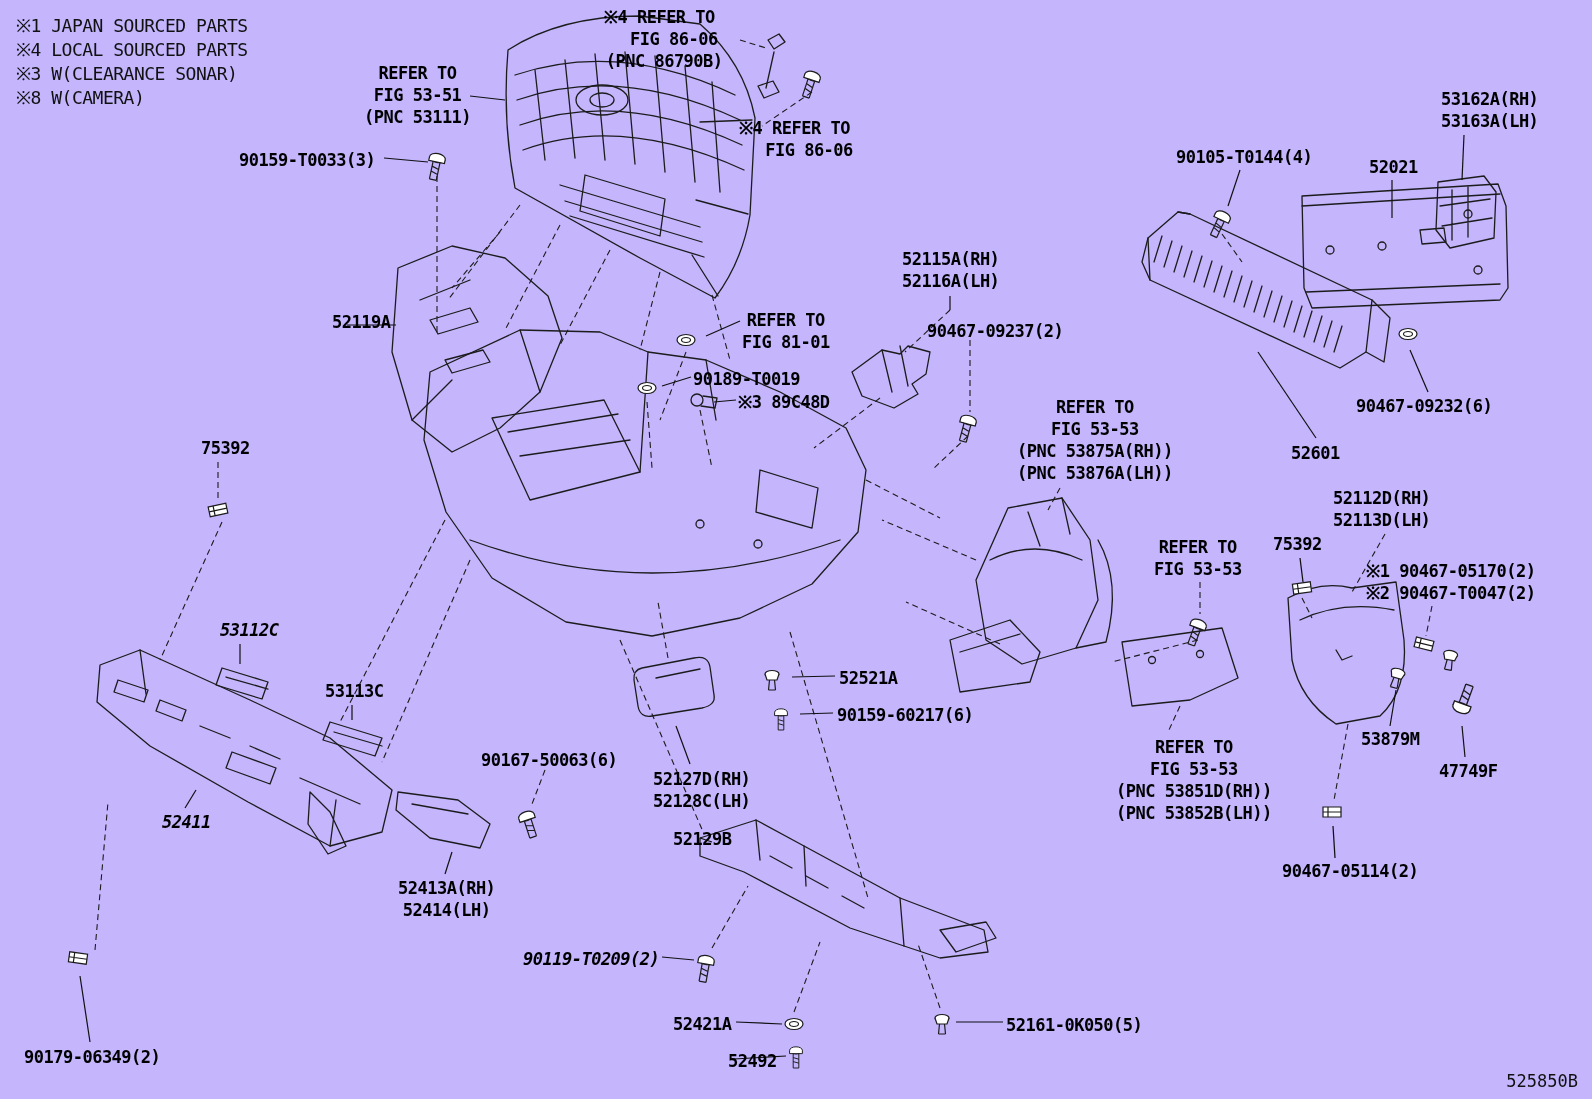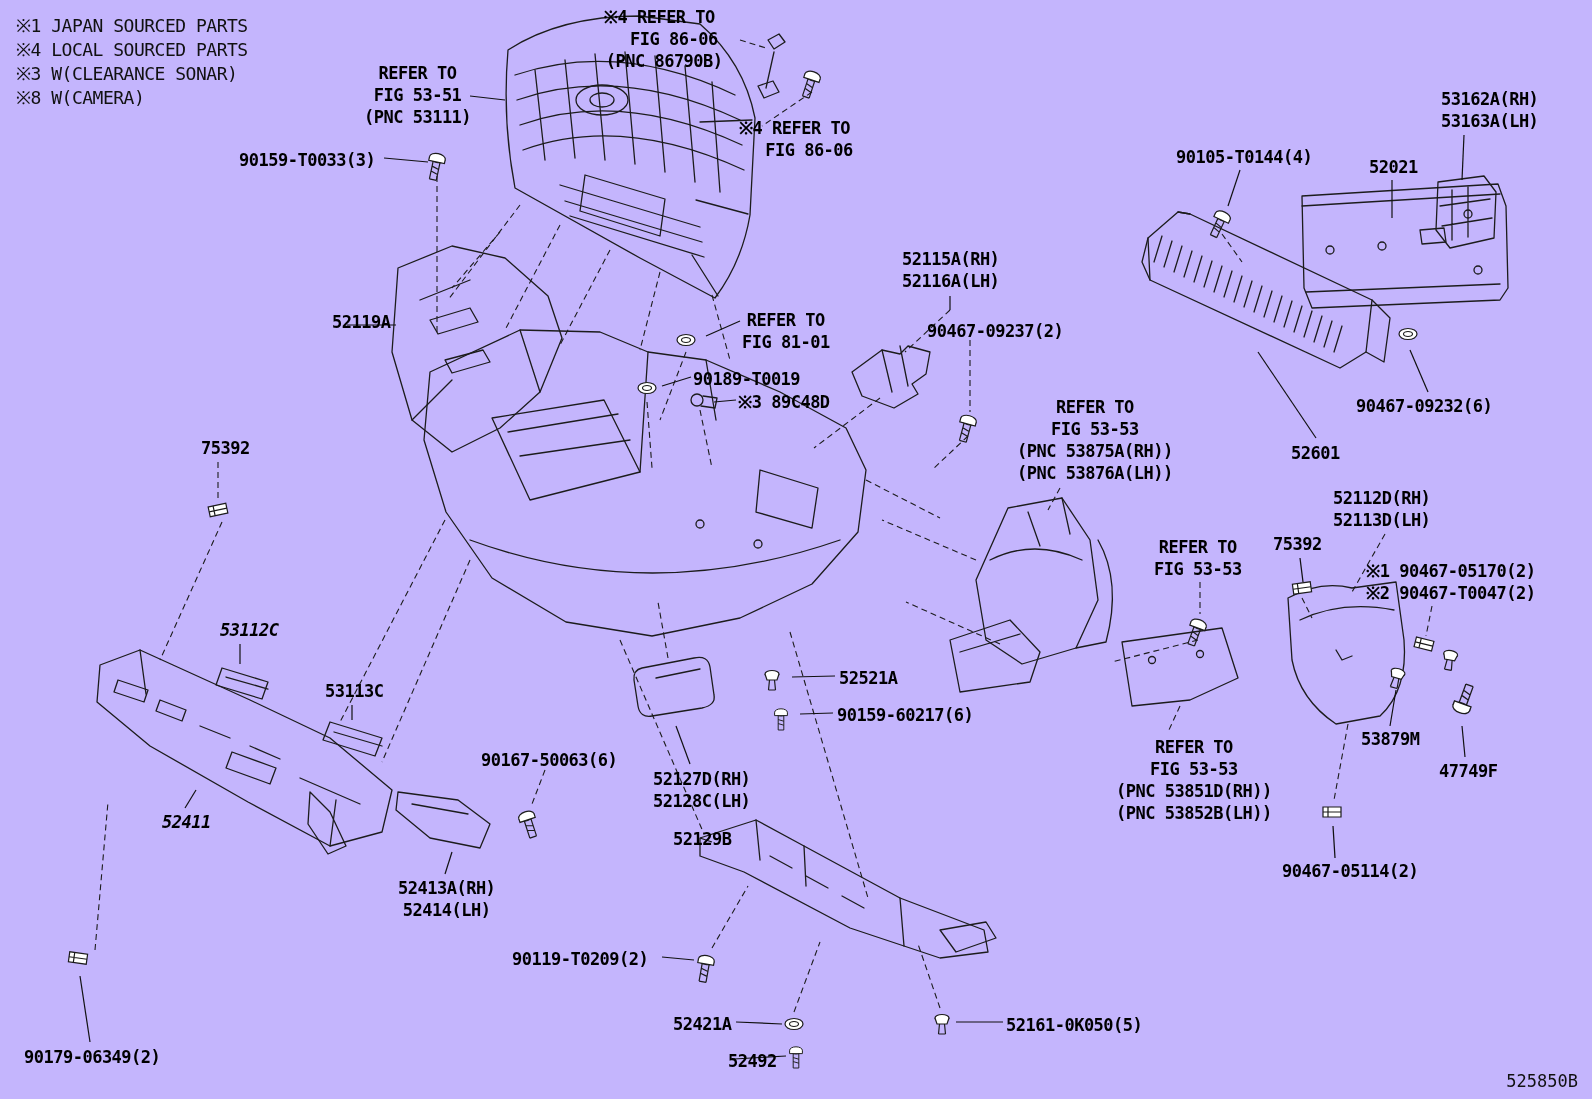--- a/index.html
+++ b/index.html
@@ -346,21 +346,21 @@
 52128C(LH)</div>
       <div class="plabel" style="left: 653px; top: 828px; margin-left: 20px;">52129B</div>
       <div class="plabel" style="left: 1116px; top: 736px;">REFER TO
 FIG 53-53
 (PNC 53851D(RH))
 (PNC 53852B(LH))</div>
       <div class="plabel" style="left: 1361px; top: 728px;">53879M</div>
       <div class="plabel" style="left: 1439px; top: 760px;">47749F</div>
       <div class="plabel" style="left: 398px; top: 877px;">52413A(RH)
 52414(LH)</div>
-      <div class="plabel" style="left: 512px; top: 948px;">90119-T0209(2)</div>
+      <div class="plabel" style="left: 523px; top: 948px; font-style: italic;">90119-T0209(2)</div>
       <div class="plabel" style="left: 1282px; top: 860px;">90467-05114(2)</div>
       <div class="plabel" style="left: 24px; top: 1046px;">90179-06349(2)</div>
       <div class="plabel" style="left: 673px; top: 1013px;">52421A</div>
       <div class="plabel" style="left: 681px; top: 1050px; margin-left: 47px;">52492</div>
       <div class="plabel" style="left: 1006px; top: 1014px;">52161-0K050(5)</div>
     </div>
 
   <div class="diagram-code">525850B</div>
 
 </div>

